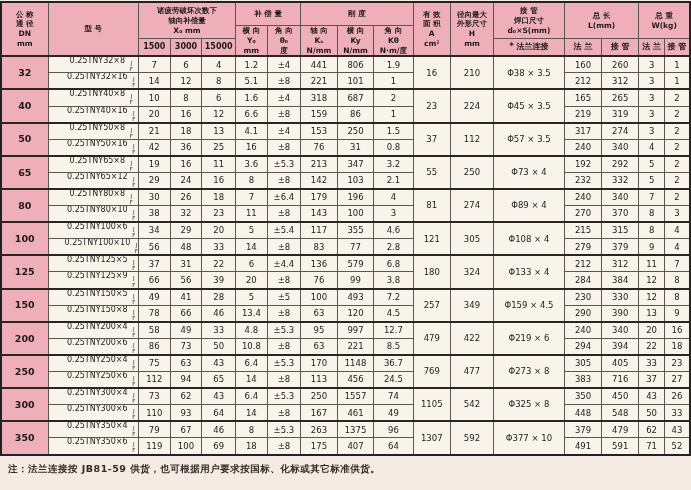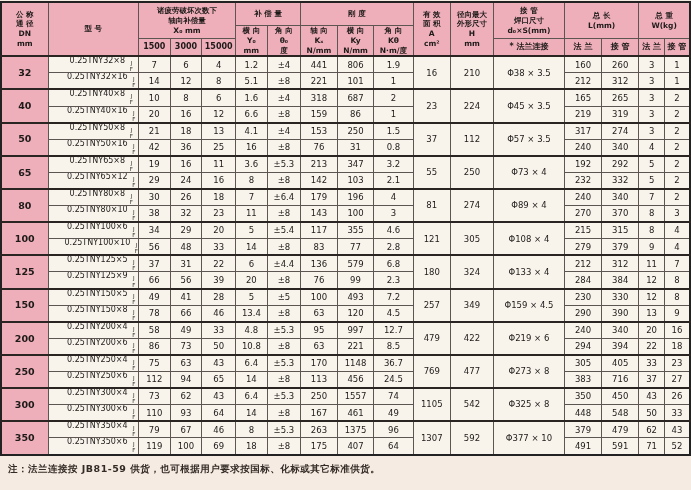--- a/index.html
+++ b/index.html
@@ -375,21 +375,21 @@
               <span>J</span>
               <span>F</span>
             </span></td>
           <td>66</td>
           <td>56</td>
           <td>39</td>
           <td>20</td>
           <td>±8</td>
           <td>76</td>
           <td>99</td>
-          <td>2.3</td>
+          <td>3.8</td>
           <td>284</td>
           <td>384</td>
           <td>12</td>
           <td>8</td>
         </tr>
         <tr class="group-start">
           <td class="dn" rowspan="2">150</td>
           <td class="model-cell">0.25TNY150×5 <span class="jf">
               <span>J</span>
               <span>F</span>

